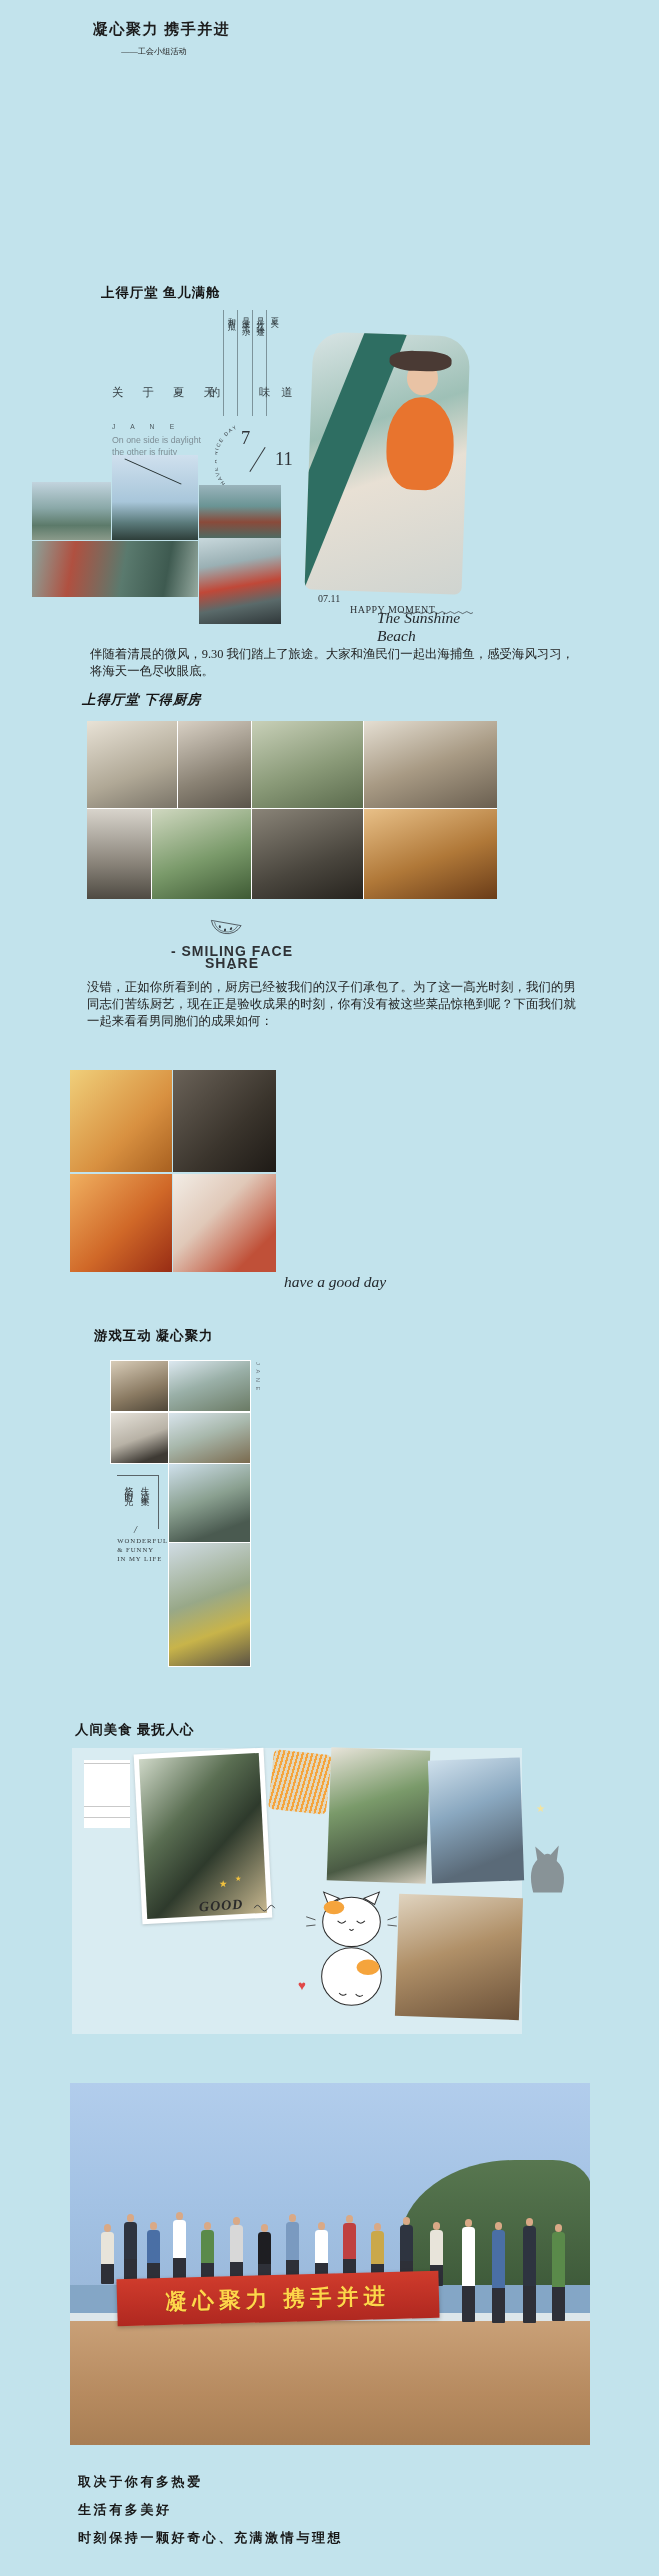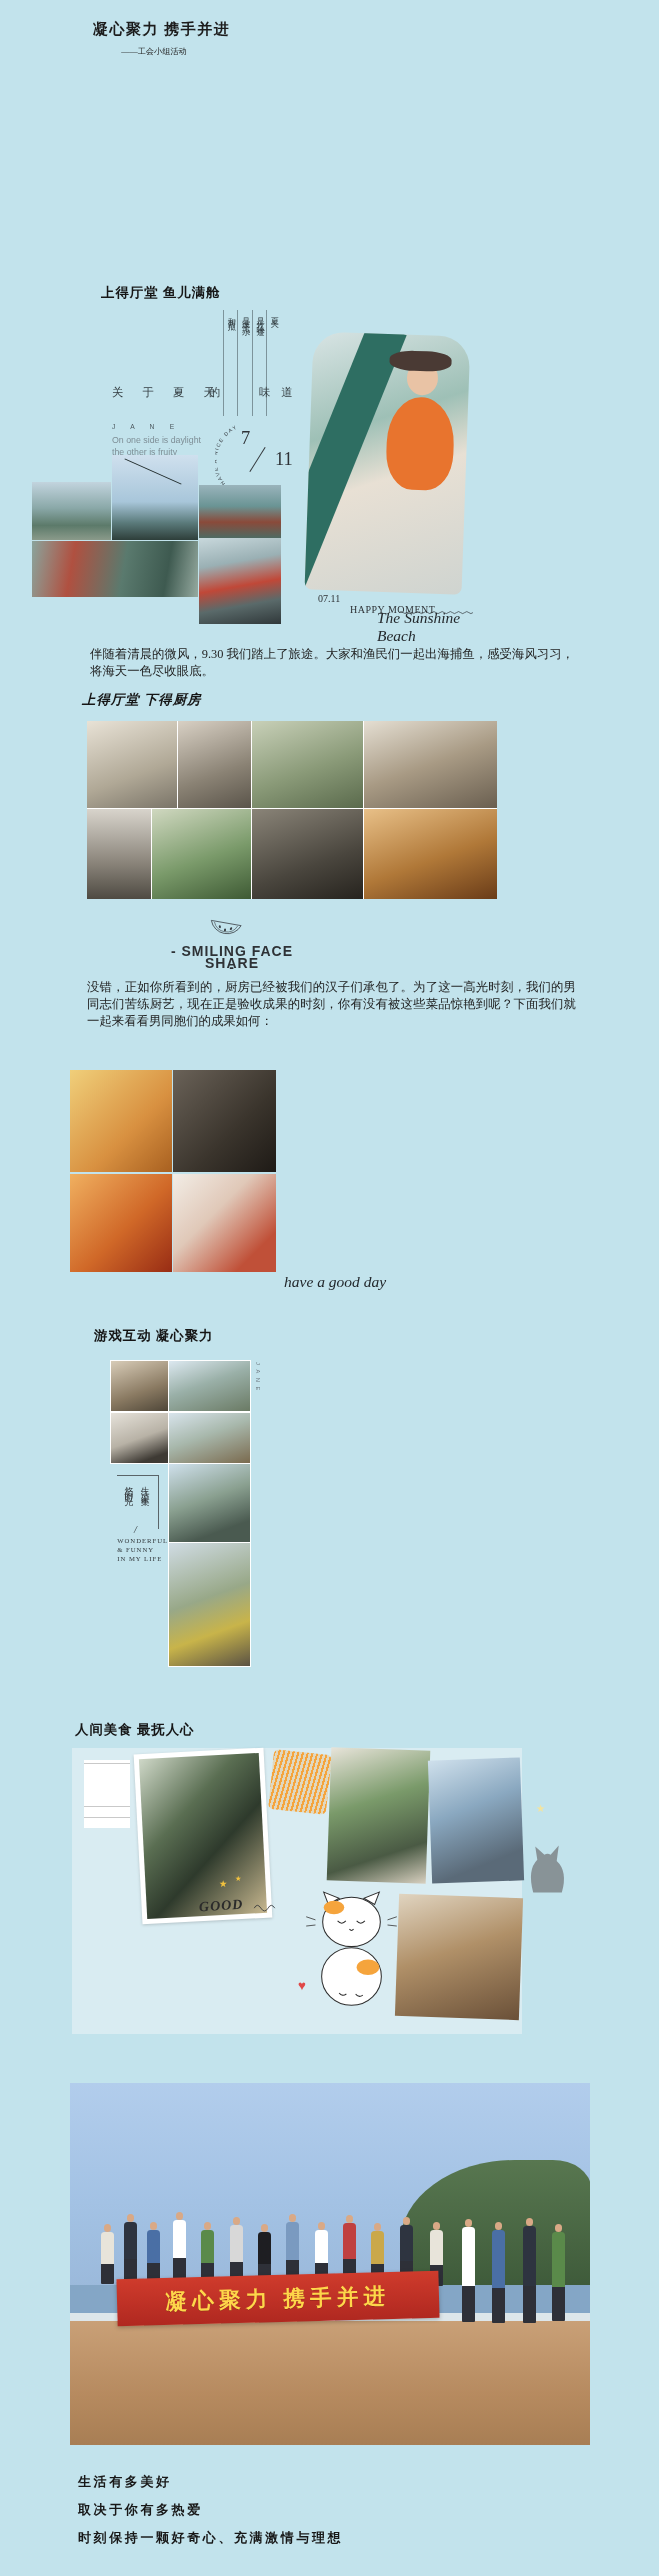--- a/index.html
+++ b/index.html
@@ -264,20 +264,20 @@
     <div class="person" style="--shirt:#4a6fa5;left:422px;top:147px;height:93px;"></div>
     <div class="person" style="--shirt:#2e3440;left:453px;top:143px;height:97px;"></div>
     <div class="person" style="--shirt:#5a8a4a;left:482px;top:149px;height:89px;"></div>
 
     <div class="abs banner" style="left:47px;top:192px;width:322px;height:47px;">
       <span class="banner-text">凝心聚力 携手并进</span>
     </div>
   </div>
 
   <div class="abs closing-poem">
+    <div>取决于你有多热爱</div>
     <div>生活有多美好</div>
-    <div>取决于你有多热爱</div>
     <div>时刻保持一颗好奇心、充满激情与理想</div>
 
   </div>
 
 </div>
 
 
 </body></html>

